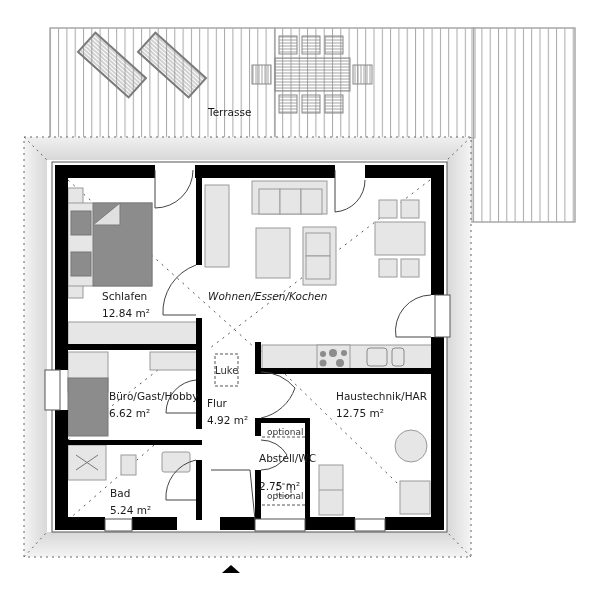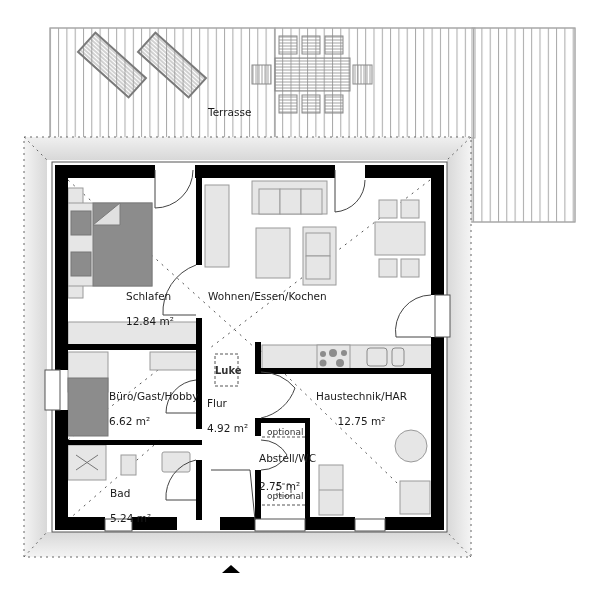--- a/index.html
+++ b/index.html
@@ -1,19 +1,19 @@
 <!DOCTYPE html>
 <html><head>
 <meta charset="utf-8">
 <style>
   html, body { margin: 0; padding: 0; background: #ffffff; }
   body { width: 600px; height: 600px; position: relative; overflow: hidden; font-family: "DejaVu Sans", sans-serif; }
   .plan { position: absolute; left: 0; top: 0; width: 600px; height: 600px; }
   .label { position: absolute; font-size: 10.5px; color: #1a1a1a; line-height: 13px; white-space: nowrap; }
-  .label .area { display: block; margin-top: 12px; }
+  .label .area { display: block; margin-top: 4px; }
   .small { font-size: 9px; color: #333; }
 </style>
 </head>
 <body>
 
 <svg class="plan" width="600" height="600" viewBox="0 0 600 600" xmlns="http://www.w3.org/2000/svg">
   <defs>
     <pattern id="deck" x="0" y="0" width="8.3" height="10" patternUnits="userSpaceOnUse">
       <line x1="0.5" y1="0" x2="0.5" y2="10" stroke="#a8a8a8" stroke-width="1"></line>
     </pattern>
@@ -206,49 +206,49 @@
     <path d="M211,470 L250,470 L255,520"></path>
     <path d="M261,372 A46,46 0 0 1 295,388 A46,46 0 0 1 261,418"></path>
     <path d="M261,440 A30,30 0 0 1 287,455 A30,30 0 0 1 261,470"></path>
   </g>
 
   <polygon points="222,573 240,573 231,565" fill="#000"></polygon>
 </svg>
 
 <div class="label" style="left:208px; top:106px;">Terrasse</div>
 
-<div class="label" style="left:126px; top:290px;">
+<div class="label" style="left:102px; top:290px;">
   <span>Schlafen</span>
   <span class="area">12.84 m²</span>
 </div>
 
-<div class="label" style="left:208px; top:290px;">
+<div class="label" style="left:208px; top:290px;font-style:italic;">
   <span>Wohnen/Essen/Kochen</span>
 </div>
 
 <div class="label" style="left:109px; top:390px;">
   <span>Büro/Gast/Hobby</span>
   <span class="area">6.62 m²</span>
 </div>
 
 <div class="label" style="left:207px; top:397px;">
   <span>Flur</span>
   <span class="area">4.92 m²</span>
 </div>
 
-<div class="label" style="left:316px; top:390px;text-align:center;">
+<div class="label" style="left:336px; top:390px;">
   <span>Haustechnik/HAR</span>
   <span class="area">12.75 m²</span>
 </div>
 
 <div class="label" style="left:259px; top:453px; line-height:11px;">
   <span>Abstell/WC</span>
   <span class="area" style="margin-top:17px;">2.75 m²</span>
 </div>
 
 <div class="label" style="left:110px; top:487px;">
   <span>Bad</span>
   <span class="area">5.24 m²</span>
 </div>
 
-<div class="label small" style="left:215px; top:364px; font-size:10px;font-weight:bold;">Luke</div>
+<div class="label small" style="left:215px; top:364px; font-size:10px;">Luke</div>
 <div class="label small" style="left:267px; top:426px;">optional</div>
 <div class="label small" style="left:267px; top:490px;">optional</div>
 
 </body></html>

